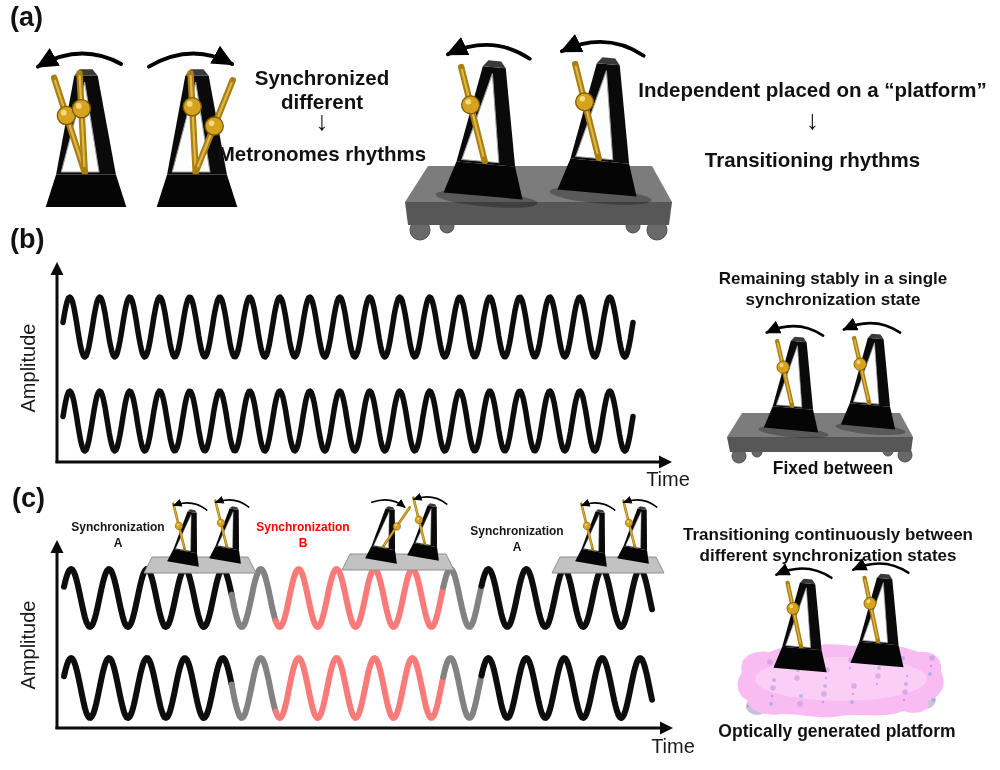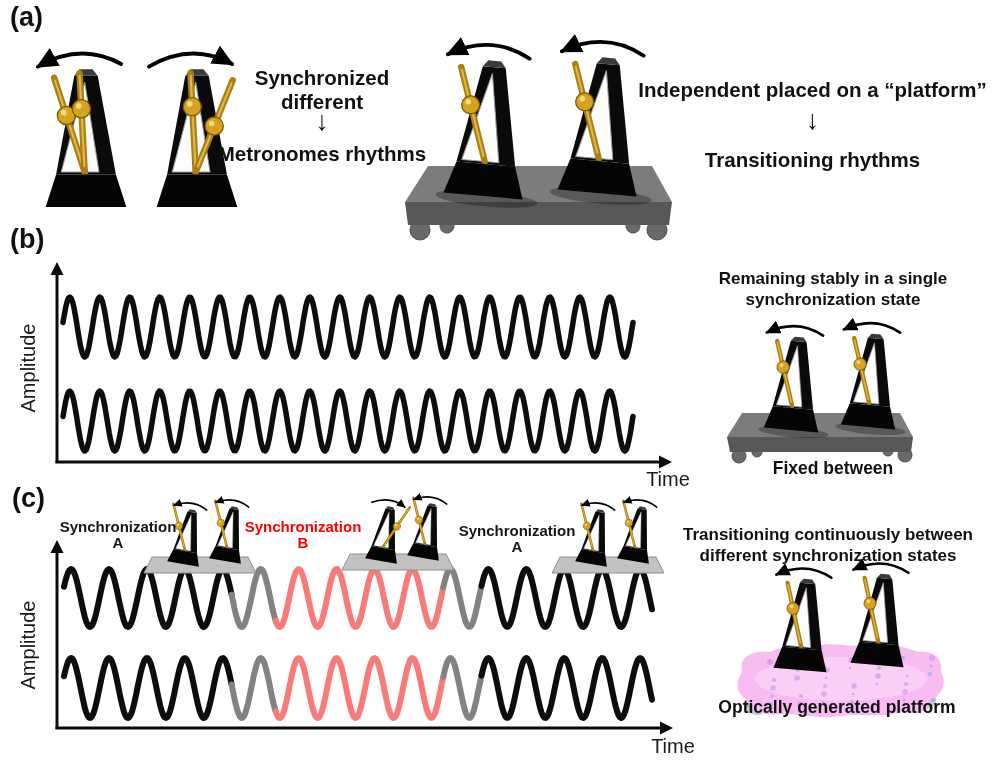--- a/index.html
+++ b/index.html
@@ -7,21 +7,21 @@
        font-family:"Liberation Sans",sans-serif;color:#111;}
   .abs{position:absolute;}
   .ctr{text-align:center;}
   .panel-label{font-weight:bold;font-size:27px;}
   .b21{font-weight:bold;font-size:20.5px;line-height:24px;white-space:nowrap;}
   .varrow{font-weight:bold;font-size:27px;line-height:30px;}
   .axisl{font-size:20px;color:#1a1a1a;}
   .vlabel{transform:rotate(-90deg);}
   .cap17{font-weight:bold;font-size:17px;line-height:21px;white-space:nowrap;}
   .platcap{font-weight:bold;font-size:17.5px;white-space:nowrap;}
-  .sync{font-weight:bold;font-size:15px;line-height:16px;}
+  .sync{font-weight:bold;font-size:12px;line-height:16px;}
   svg{position:absolute;left:0;top:0;}
 </style>
 </head>
 <body>
 
 <svg id="art" width="1000" height="770" viewBox="0 0 1000 770">
   <defs>
     <marker id="arrh" markerWidth="7" markerHeight="6" refX="5" refY="2.6" orient="auto-start-reverse" markerUnits="strokeWidth">
       <path d="M0,0 L5.6,2.6 L0,5.2 Z" fill="#000"></path>
     </marker>
@@ -297,13 +297,13 @@
   <div>Synchronization</div>
   <div>B</div>
 </div>
 <div class="abs sync ctr" style="left: 447px; top: 523px; width: 140px; color: rgb(22, 22, 22);">
   <div>Synchronization</div>
   <div>A</div>
 </div>
 
 <div class="abs cap17 ctr" style="left:652px;top:524px;width:352px">Transitioning continuously between</div>
 <div class="abs cap17 ctr" style="left:652px;top:545px;width:352px">different synchronization states</div>
-<div class="abs platcap ctr" style="left:717px;top:697px;width:240px">Optically generated platform</div>
+<div class="abs platcap ctr" style="left:717px;top:721px;width:240px">Optically generated platform</div>
 
 </body></html>

